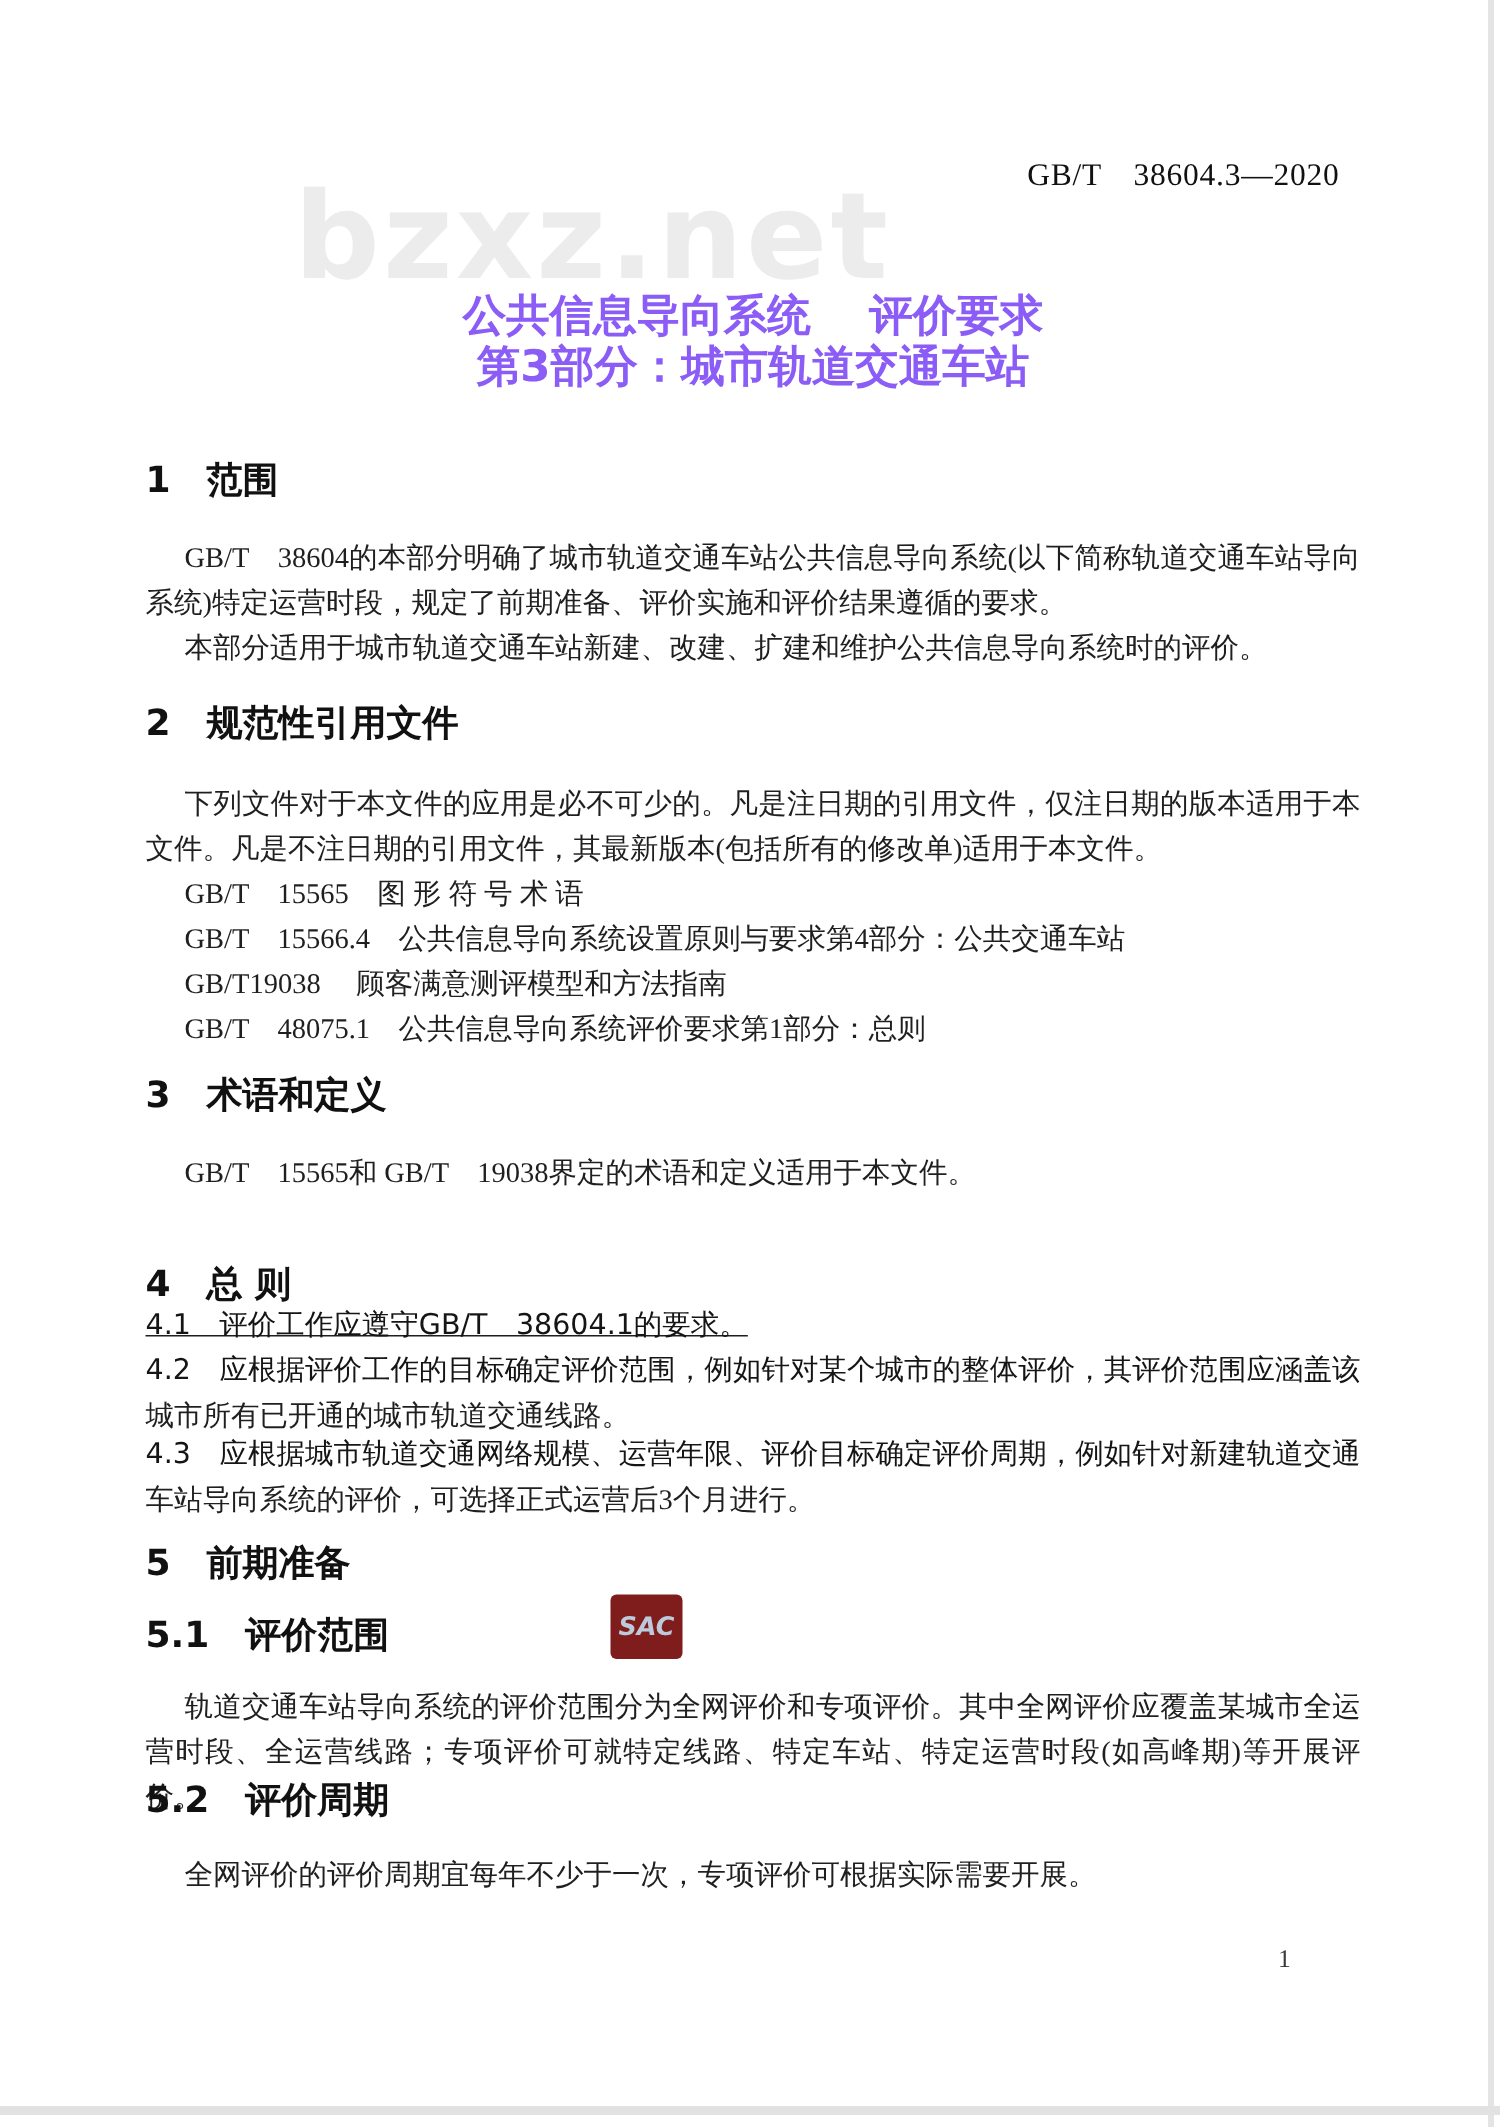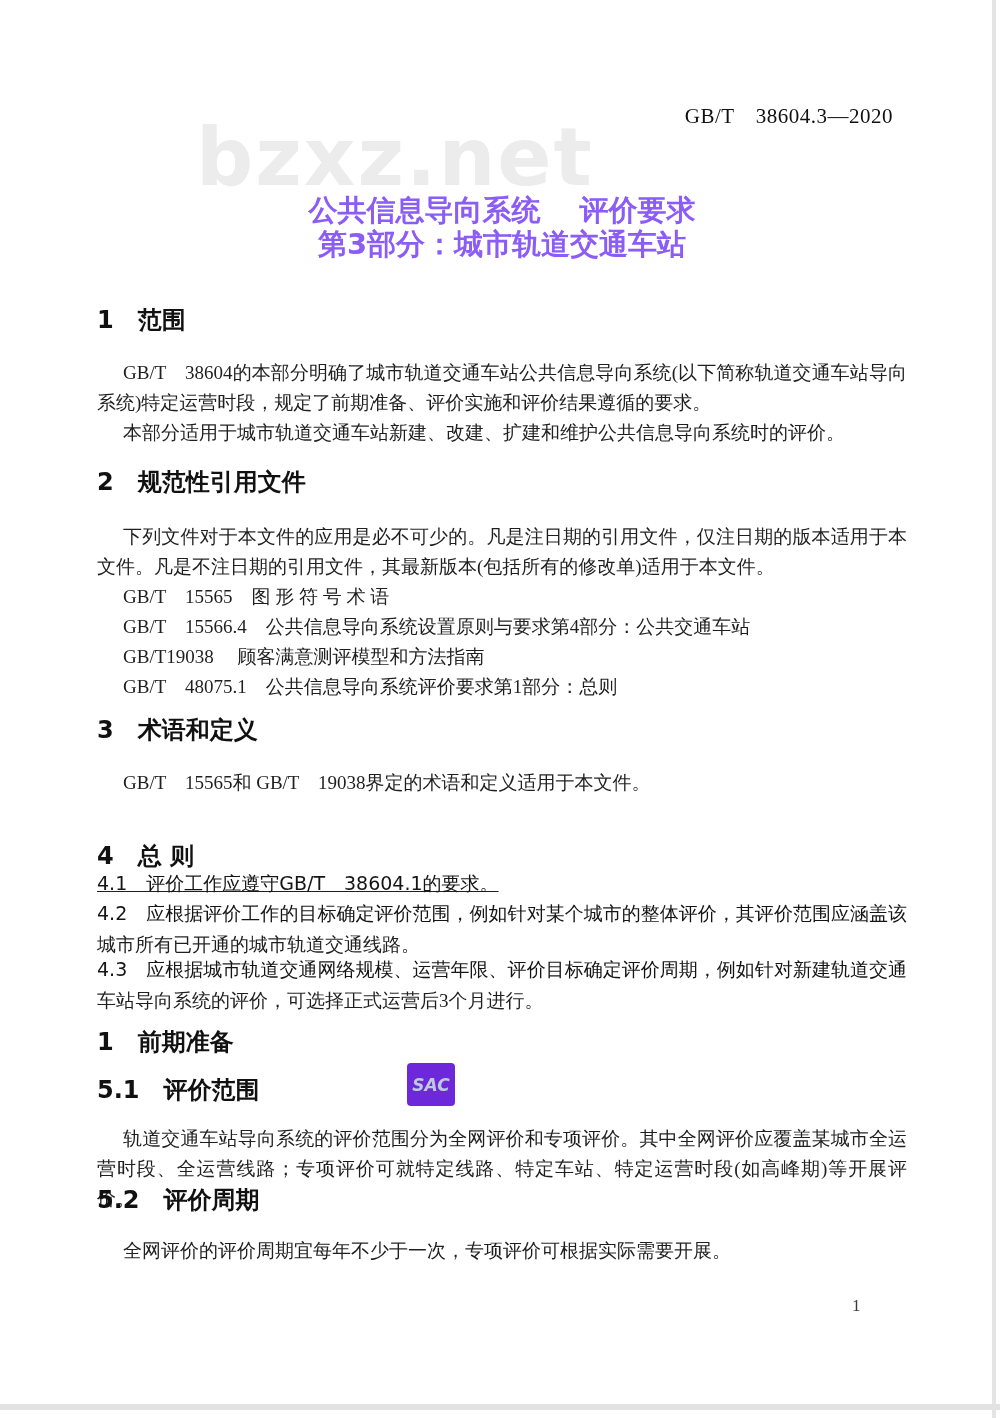--- a/index.html
+++ b/index.html
@@ -44,21 +44,21 @@
   }
   .indent{text-indent:26px;}
   .clause{line-height:31px;}
   .clause::first-line{
     font-family:"DejaVu Sans","Liberation Sans",sans-serif;
     color:#151515;
   }
   .ref-line{white-space:pre-wrap;}
   .wm-sac{
     position:absolute;top:1063px;left:407px;width:48px;height:43px;
-    background:#6d28d9;border-radius:4px;
+    background:#7f1d1d;border-radius:4px;
     display:flex;align-items:center;justify-content:center;
     font-family:"DejaVu Sans","Liberation Sans",sans-serif;
     font-style:italic;font-weight:700;font-size:17px;color:#bccadc;
     user-select:none;
   }
   .page-number{
     position:absolute;top:1296px;left:852px;
     font-size:17px;color:#3a3a3a;
   }
   
@@ -97,21 +97,21 @@
   </div>
 
   <div id="h3" class="sec-heading">3　术语和定义</div>
   <div id="p31" class="para indent">GB/T　15565和 GB/T　19038界定的术语和定义适用于本文件。</div>
 
   <div id="h4" class="sec-heading">4　总 则</div>
   <div id="c41" class="para clause">4.1　评价工作应遵守GB/T　38604.1的要求。</div>
   <div id="c42" class="para clause">4.2　应根据评价工作的目标确定评价范围，例如针对某个城市的整体评价，其评价范围应涵盖该城市所有已开通的城市轨道交通线路。</div>
   <div id="c43" class="para clause">4.3　应根据城市轨道交通网络规模、运营年限、评价目标确定评价周期，例如针对新建轨道交通车站导向系统的评价，可选择正式运营后3个月进行。</div>
 
-  <div id="h5" class="sec-heading">1　前期准备</div>
+  <div id="h5" class="sec-heading">5　前期准备</div>
   <div id="h51" class="sec-heading">5.1　评价范围</div>
   <div id="p51" class="para indent">轨道交通车站导向系统的评价范围分为全网评价和专项评价。其中全网评价应覆盖某城市全运营时段、全运营线路；专项评价可就特定线路、特定车站、特定运营时段(如高峰期)等开展评价。</div>
   <div id="h52" class="sec-heading">5.2　评价周期</div>
   <div id="p52" class="para indent">全网评价的评价周期宜每年不少于一次，专项评价可根据实际需要开展。</div>
 
   <div class="wm-sac">SAC</div>
 
   <div class="page-number">1</div>
 
   <div class="edge-right"></div>

